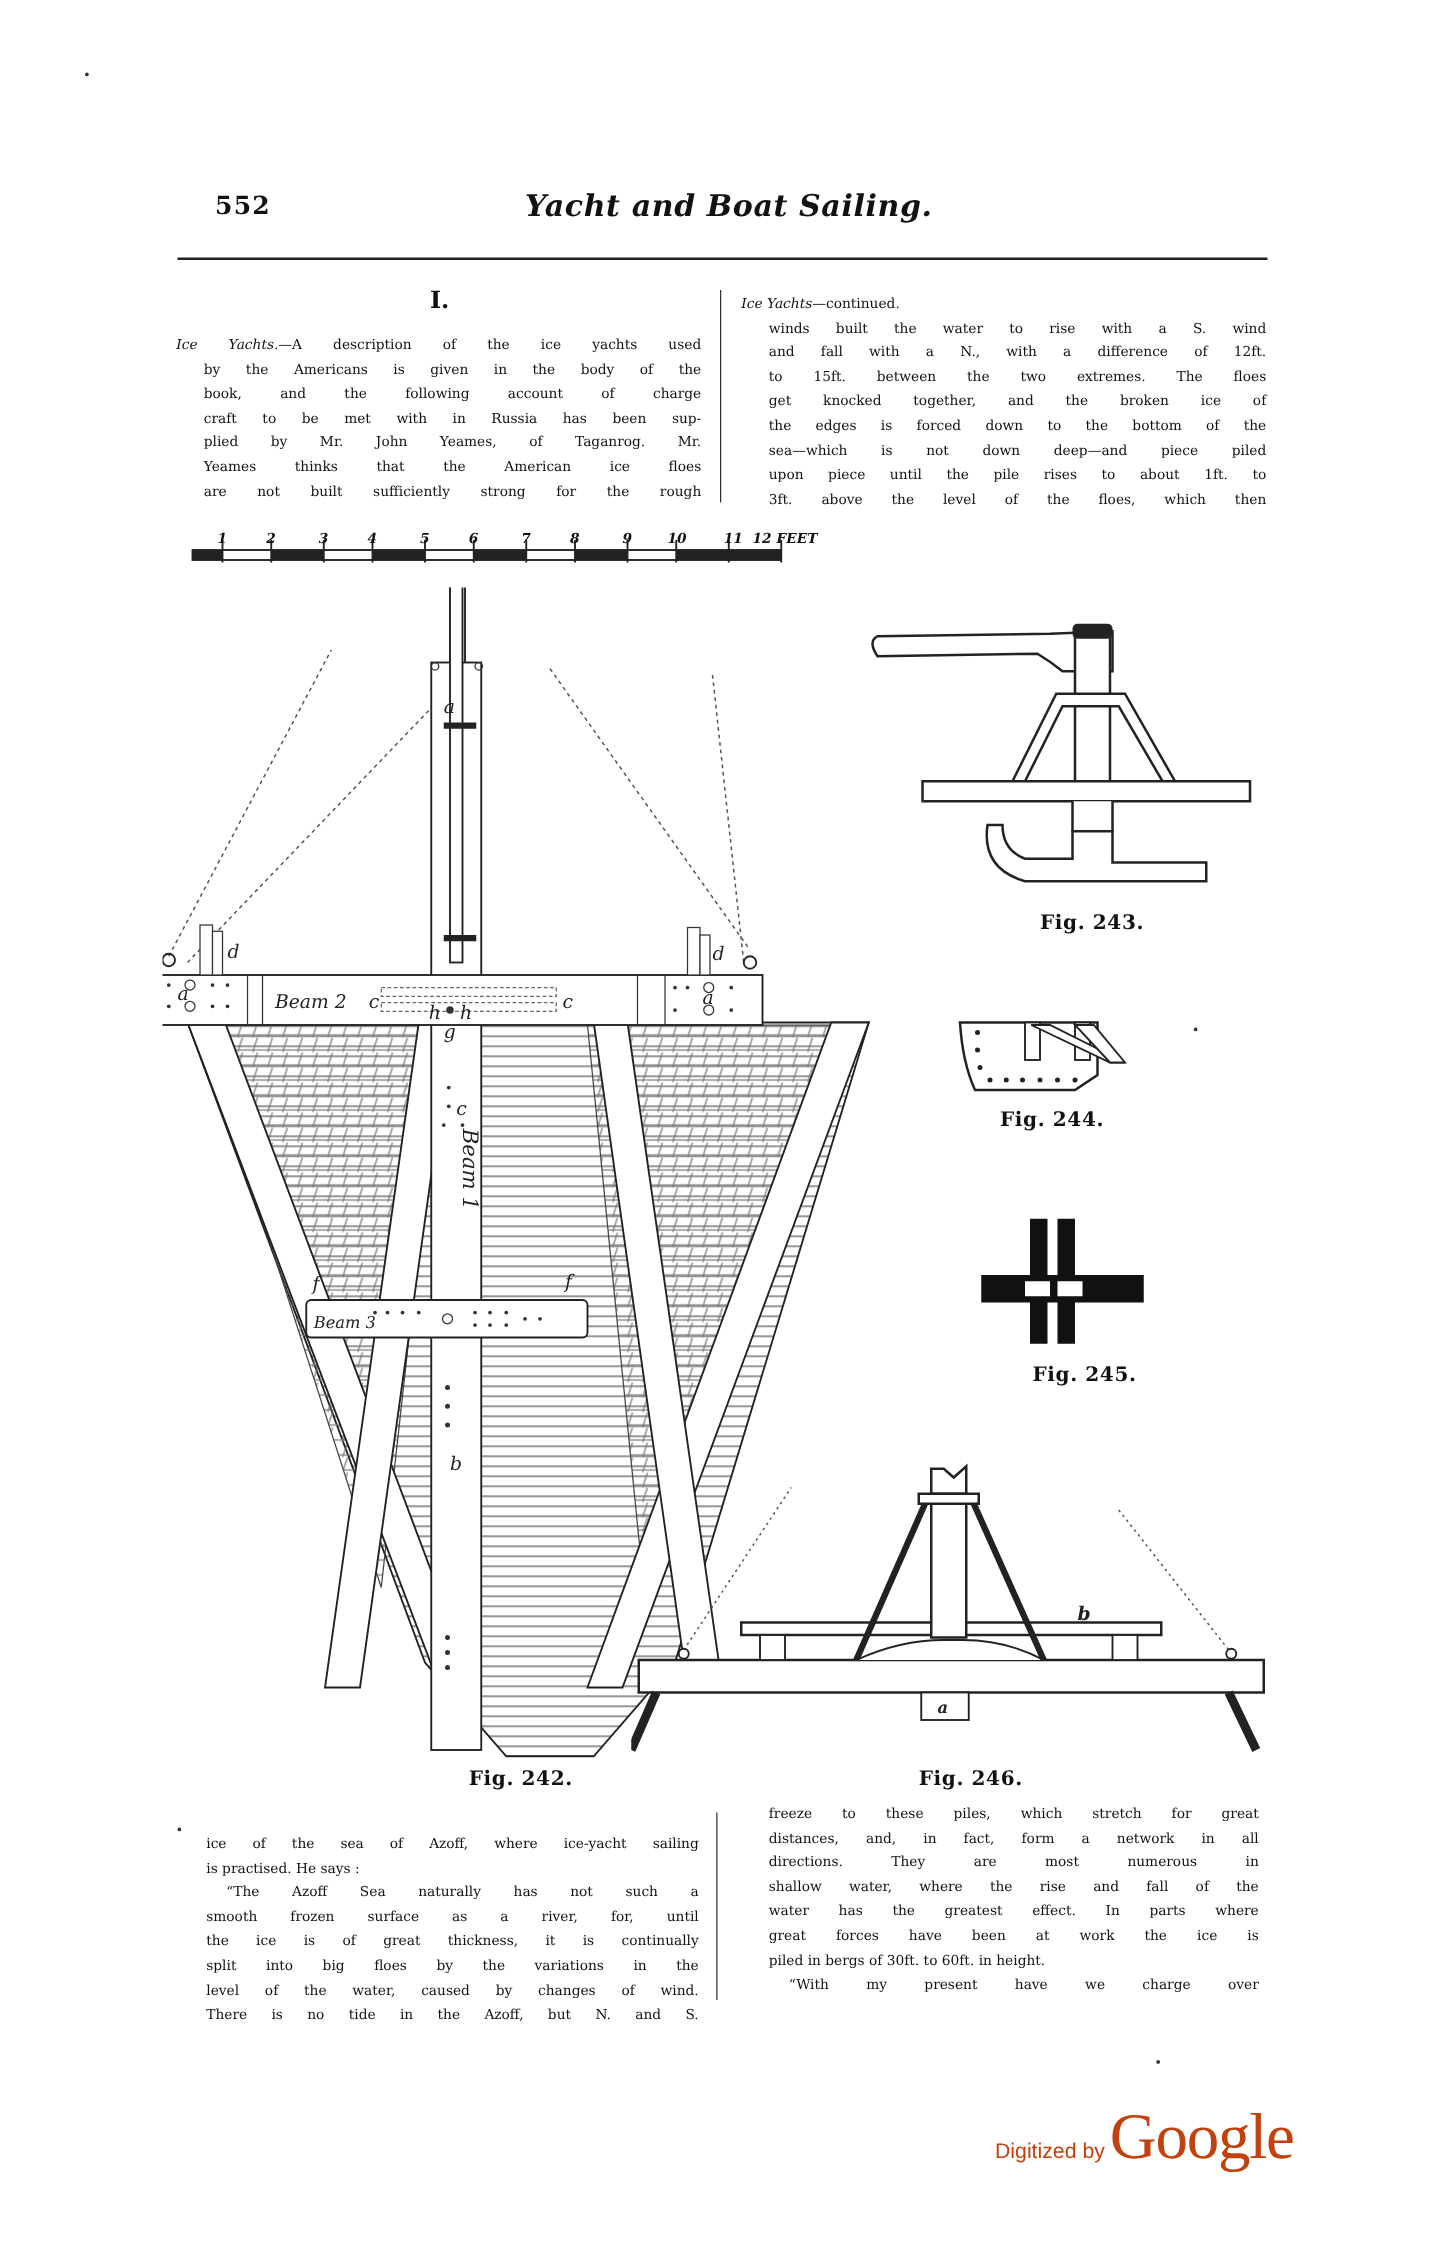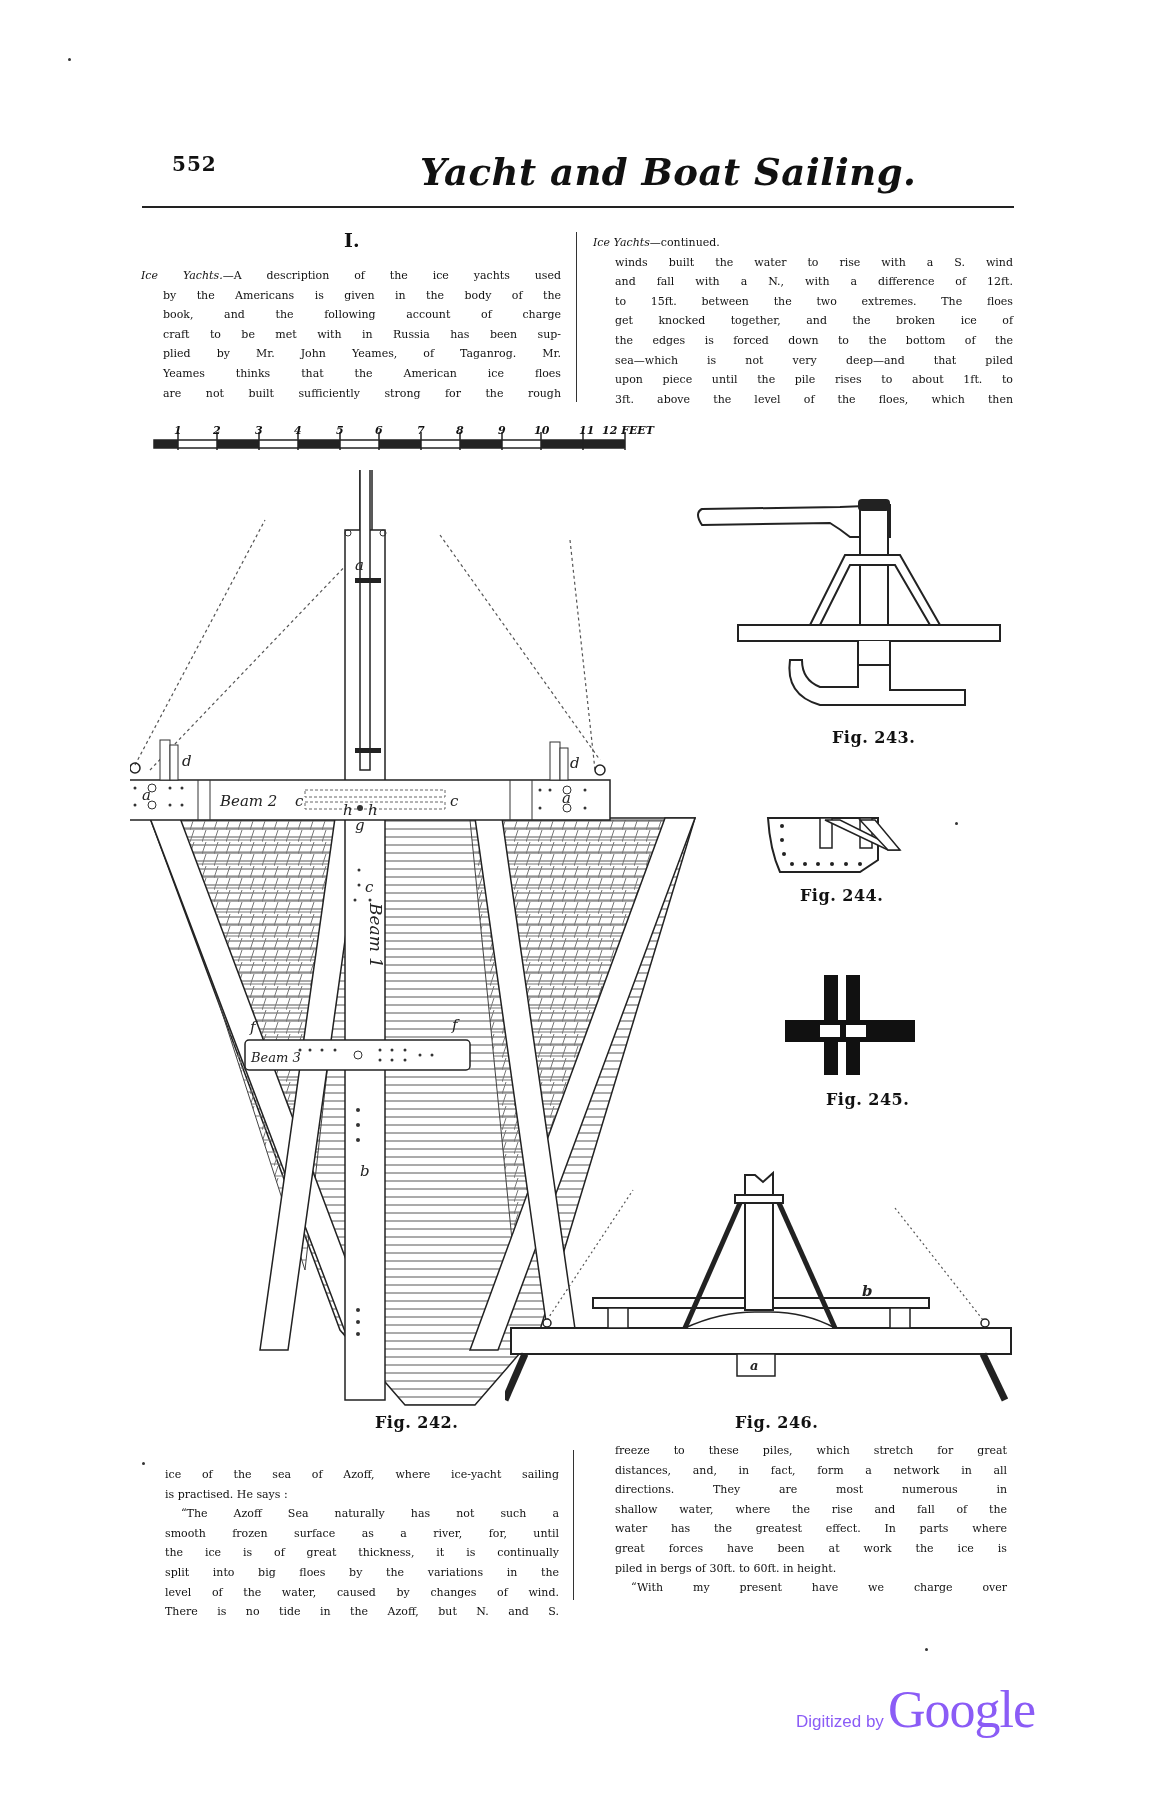--- a/index.html
+++ b/index.html
@@ -1,32 +1,32 @@
 <!DOCTYPE html>
 <html><head>
 <meta charset="utf-8">
 <style>
   html, body { margin: 0; padding: 0; background: #ffffff; }
   body { width: 1153px; height: 1800px; position: relative; overflow: hidden;
          font-family: "DejaVu Serif", serif; color: #111; }
   .abs { position: absolute; }
   .page-number { left: 172px; top: 152px; font-size: 20px; font-weight: bold; letter-spacing: 1px; }
-  .running-title { left: 420px; top: 150px; font-size: 37px; font-style: italic; font-weight: bold; letter-spacing: 0.5px; }
+  .running-title { left: 420px; top: 150px; font-size: 24px; font-style: italic; font-weight: bold; letter-spacing: 0.5px; }
   .header-rule { left: 142px; top: 206px; width: 872px; height: 2px; background: #222; }
   .section-numeral { left: 344px; top: 229px; font-size: 19px; font-weight: bold; }
   .col { font-size: 11px; font-weight: normal; line-height: 19.6px; text-align: justify; }
   .col .line { display: block; white-space: nowrap; text-align-last: justify; }
   .col .line.last { text-align-last: left; }
   .col .hang { padding-left: 22px; }
   .col-left-top { left: 141px; top: 266px; width: 420px; }
   .col-right-top { left: 593px; top: 233px; width: 420px; }
   .col-divider { width: 1px; background: #333; }
   .it { font-style: italic; }
   .caption { font-size: 16px; font-weight: bold; letter-spacing: 0.5px; }
-  .watermark { left: 796px; top: 1680px; color: #8b5cf6; font-family: "Liberation Sans", sans-serif; }
+  .watermark { left: 796px; top: 1680px; color: #c2410c; font-family: "Liberation Sans", sans-serif; }
   .watermark .small { font-size: 17px; }
   .watermark .big { font-family: "Liberation Serif", serif; font-size: 52px; margin-left: 4px; letter-spacing: -1px; }
   svg text { font-family: "DejaVu Serif", serif; }
   .speck { position: absolute; width: 3px; height: 3px; background: #333; border-radius: 50%; }
 </style>
 </head>
 <body>
 
 <div class="abs page-number">552</div>
 <div class="abs running-title">Yacht and Boat Sailing.</div>
@@ -46,21 +46,21 @@
 
 <div class="abs col-divider" style="left:576px; top:232px; height:170px;"></div>
 
 <div class="abs col col-right-top">
   <span class="line last"><span class="it">Ice Yachts</span><span>—continued.</span></span>
   <span class="line hang">winds built the water to rise with a S. wind</span>
   <span class="line hang">and fall with a N., with a difference of 12ft.</span>
   <span class="line hang">to 15ft. between the two extremes.  The floes</span>
   <span class="line hang">get knocked together, and the broken ice of</span>
   <span class="line hang">the edges is forced down to the bottom of the</span>
-  <span class="line hang">sea—which is not very deep—and that piled</span>
+  <span class="line hang">sea—which is not down deep—and piece piled</span>
   <span class="line hang">upon piece until the pile rises to about 1ft. to</span>
   <span class="line hang">3ft. above the level of the floes, which then</span>
 </div>
 
 <svg class="abs" style="left:140px; top:418px;" width="600" height="40">
   <rect x="14" y="22" width="470" height="8" fill="#fff" stroke="#222" stroke-width="1.5"></rect>
   <g fill="#222">
     <rect x="14" y="22" width="24" height="8"></rect>
     <rect x="77" y="22" width="42" height="8"></rect>
     <rect x="158" y="22" width="42" height="8"></rect>

